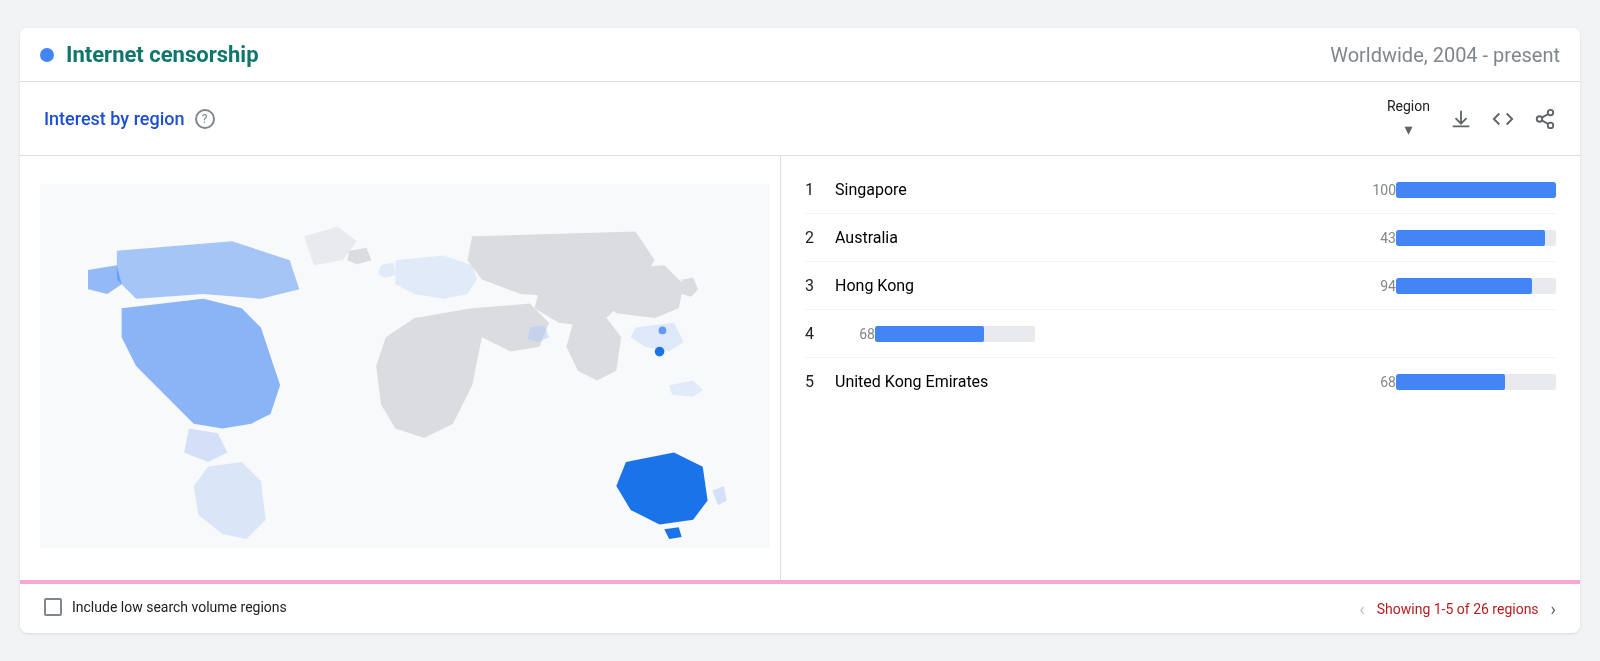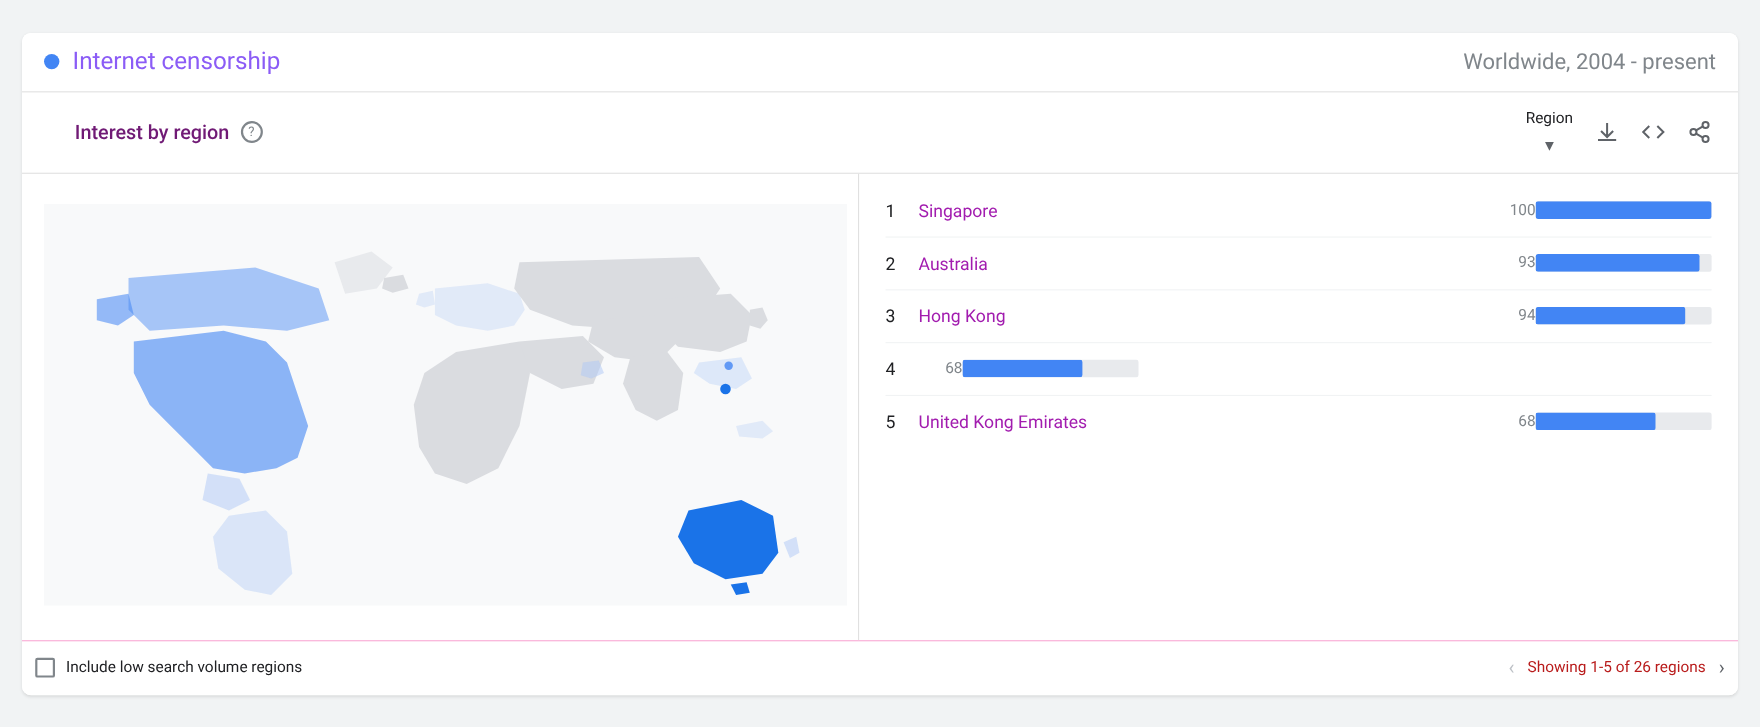--- a/index.html
+++ b/index.html
@@ -34,22 +34,22 @@
     }
     .blue-dot {
       width: 14px;
       height: 14px;
       border-radius: 50%;
       background: #4285f4;
       flex-shrink: 0;
     }
     .header-title {
       font-size: 22px;
-      font-weight: 400;
-      color: #8b5cf6;
+      font-weight: 700;
+      color: #0f766e;
     }
     .header-meta {
       font-size: 20px;
       color: #80868b;
     }
     
     .section-header {
       display: flex;
       align-items: center;
       justify-content: space-between;
@@ -57,22 +57,21 @@
       border-bottom: 1px solid #e0e0e0;
     }
     .section-header-left {
       display: flex;
       align-items: center;
       gap: 10px;
     }
     .section-title {
       font-size: 18px;
       font-weight: 500;
-      color: #701a75;
-      margin-left: 24px;
+      color: #1d4ed8;
     }
     .help-icon {
       width: 20px;
       height: 20px;
       border-radius: 50%;
       border: 2px solid #80868b;
       display: flex;
       align-items: center;
       justify-content: center;
       color: #80868b;
@@ -136,21 +135,21 @@
       border-bottom: none;
     }
     .rank-num {
       font-size: 16px;
       color: #202124;
       width: 30px;
       flex-shrink: 0;
     }
     .rank-name {
       font-size: 16px;
-      color: #a21caf;
+      color: #000000;
       flex: 1;
     }
     .rank-score {
       font-size: 14px;
       color: #80868b;
       width: 40px;
       text-align: right;
       margin-right: 0;
     }
     .rank-bar-container {
@@ -161,24 +160,24 @@
       overflow: hidden;
     }
     .rank-bar {
       height: 100%;
       background: #4285f4;
       border-radius: 2px;
     }
     
     .footer {
       display: flex;
-      align-items: center;
+      align-items: flex-start;
       justify-content: space-between;
-      padding: 14px 12px;
-      border-top: 1px solid #f9a8d4;
+      padding: 14px 24px;
+      border-top: 4px solid #f9a8d4;
       background: #fff;
     }
     .checkbox-area {
       display: flex;
       align-items: center;
       gap: 10px;
     }
     .checkbox {
       width: 18px;
       height: 18px;
@@ -320,21 +319,21 @@
       <span class="rank-num">1</span>
       <span class="rank-name">Singapore</span>
       <span class="rank-score">100</span>
       <div class="rank-bar-container">
         <div class="rank-bar" style="width:160px"></div>
       </div>
     </div>
           <div class="rank-row">
       <span class="rank-num">2</span>
       <span class="rank-name">Australia</span>
-      <span class="rank-score">93</span>
+      <span class="rank-score">43</span>
       <div class="rank-bar-container">
         <div class="rank-bar" style="width:149px"></div>
       </div>
     </div>
           <div class="rank-row">
       <span class="rank-num">3</span>
       <span class="rank-name">Hong Kong</span>
       <span class="rank-score">94</span>
       <div class="rank-bar-container">
         <div class="rank-bar" style="width:136px"></div>

